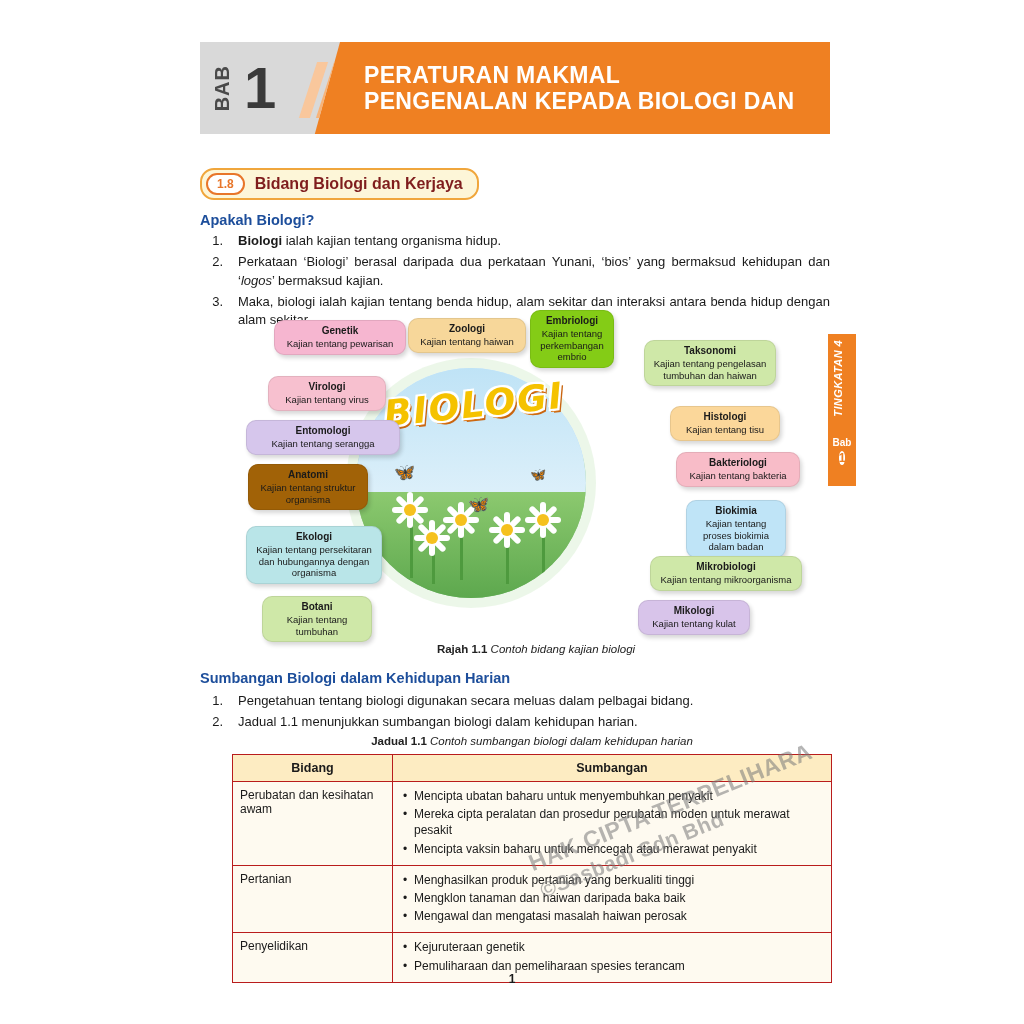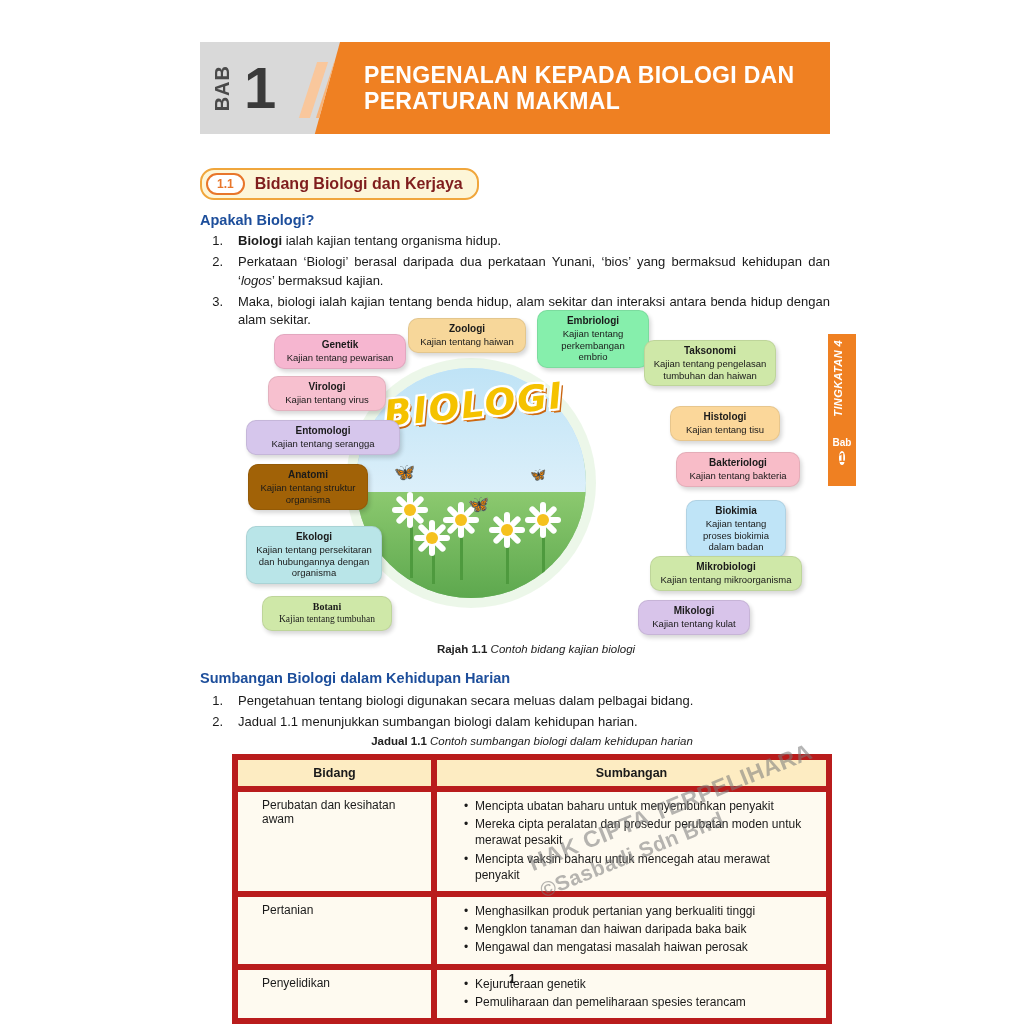--- a/index.html
+++ b/index.html
@@ -265,23 +265,23 @@
   
   .tbl {
     position: absolute;
     left: 232px;
     top: 754px;
     width: 600px;
     border-collapse: collapse;
     font-size: 12px;
   }
   .tbl th, .tbl td {
-    border: 6px solid #b91c1c;
+    border: 1px solid #b91c1c;
     vertical-align: top;
-    padding: 6px 24px;
+    padding: 6px 7px;
   }
   .tbl th {
     background: #fdecc2;
     font-weight: bold;
     text-align: center;
     font-size: 12.5px;
     color: #1a1a1a;
   }
   .tbl td.col1 {
     width: 145px;
@@ -390,27 +390,27 @@
     <div class="bab-block">
       <span class="bab-word">BAB</span>
       <span class="bab-number">1</span>
       <span class="slashes">
         <span class="slash s1"></span>
         <span class="slash s2"></span>
         <span class="slash s3"></span>
       </span>
     </div>
     <div class="chapter-title">
+      <div>PERATURAN MAKMAL</div>
       <div>PENGENALAN KEPADA BIOLOGI DAN</div>
-      <div>PERATURAN MAKMAL</div>
     </div>
   </div>
 
   <div class="section-pill">
-    <span class="section-num">1.1</span>
+    <span class="section-num">1.8</span>
     <span class="section-title">Bidang Biologi dan Kerjaya</span>
   </div>
 
   <div class="subhead a">Apakah Biologi?</div>
 
   <div class="ol-list a">
     <div class="li-row">
       <span class="li-num">1.</span>
       <span class="li-txt"><b>Biologi</b> ialah kajian tentang organisma hidup.</span>
     </div>
@@ -491,29 +491,29 @@
         <span class="center"></span>
       </div>
 
       <span class="bfly" style="left:38px; top:96px; color:#d84c2a;">🦋</span>
       <span class="bfly" style="left:112px; top:128px; color:#333;">🦋</span>
       <span class="bfly" style="left:174px; top:100px; color:#7ab648; font-size:13px;">🦋</span>
     </div>
 
     <div class="biologi-word">BIOLOGI</div>
 
-    <div class="tag" style="left:28px; top:28px; width:132px; background:#f6b6d0;">
+    <div class="tag" style="left:28px; top:14px; width:132px; background:#f6b6d0;">
       <span class="t-title">Genetik</span>
       <span>Kajian tentang pewarisan</span>
     </div>
     <div class="tag" style="left:162px; top:12px; width:118px; background:#f7d79a;">
       <span class="t-title">Zoologi</span>
       <span>Kajian tentang haiwan</span>
     </div>
-    <div class="tag" style="left:284px; top:4px; width:112px; background:#86efac;margin-left:7px;">
+    <div class="tag" style="left:284px; top:4px; width:84px; background:#84cc16;">
       <span class="t-title">Embriologi</span>
       <span>Kajian tentang perkembangan embrio</span>
     </div>
     <div class="tag" style="left:398px; top:34px; width:132px; background:#cfe8a8;">
       <span class="t-title">Taksonomi</span>
       <span>Kajian tentang pengelasan tumbuhan dan haiwan</span>
     </div>
     <div class="tag" style="left:22px; top:70px; width:118px; background:#f7c0cf;">
       <span class="t-title">Virologi</span>
       <span>Kajian tentang virus</span>
@@ -539,21 +539,21 @@
       <span>Kajian tentang proses biokimia dalam badan</span>
     </div>
     <div class="tag" style="left:0px; top:220px; width:136px; background:#b9e5e8;">
       <span class="t-title">Ekologi</span>
       <span>Kajian tentang persekitaran dan hubungannya dengan organisma</span>
     </div>
     <div class="tag" style="left:404px; top:250px; width:152px; background:#cfe8a8;">
       <span class="t-title">Mikrobiologi</span>
       <span>Kajian tentang mikroorganisma</span>
     </div>
-    <div class="tag" style="left:16px; top:290px; width:130px; background:#cfe8a8;font-family:Liberation Serif, serif;">
+    <div class="tag" style="left:16px; top:290px; width:110px; background:#cfe8a8;">
       <span class="t-title">Botani</span>
       <span>Kajian tentang tumbuhan</span>
     </div>
     <div class="tag" style="left:392px; top:294px; width:112px; background:#d8c4ea;">
       <span class="t-title">Mikologi</span>
       <span>Kajian tentang kulat</span>
     </div>
   </div>
 
   <div class="caption cap-diagram">

